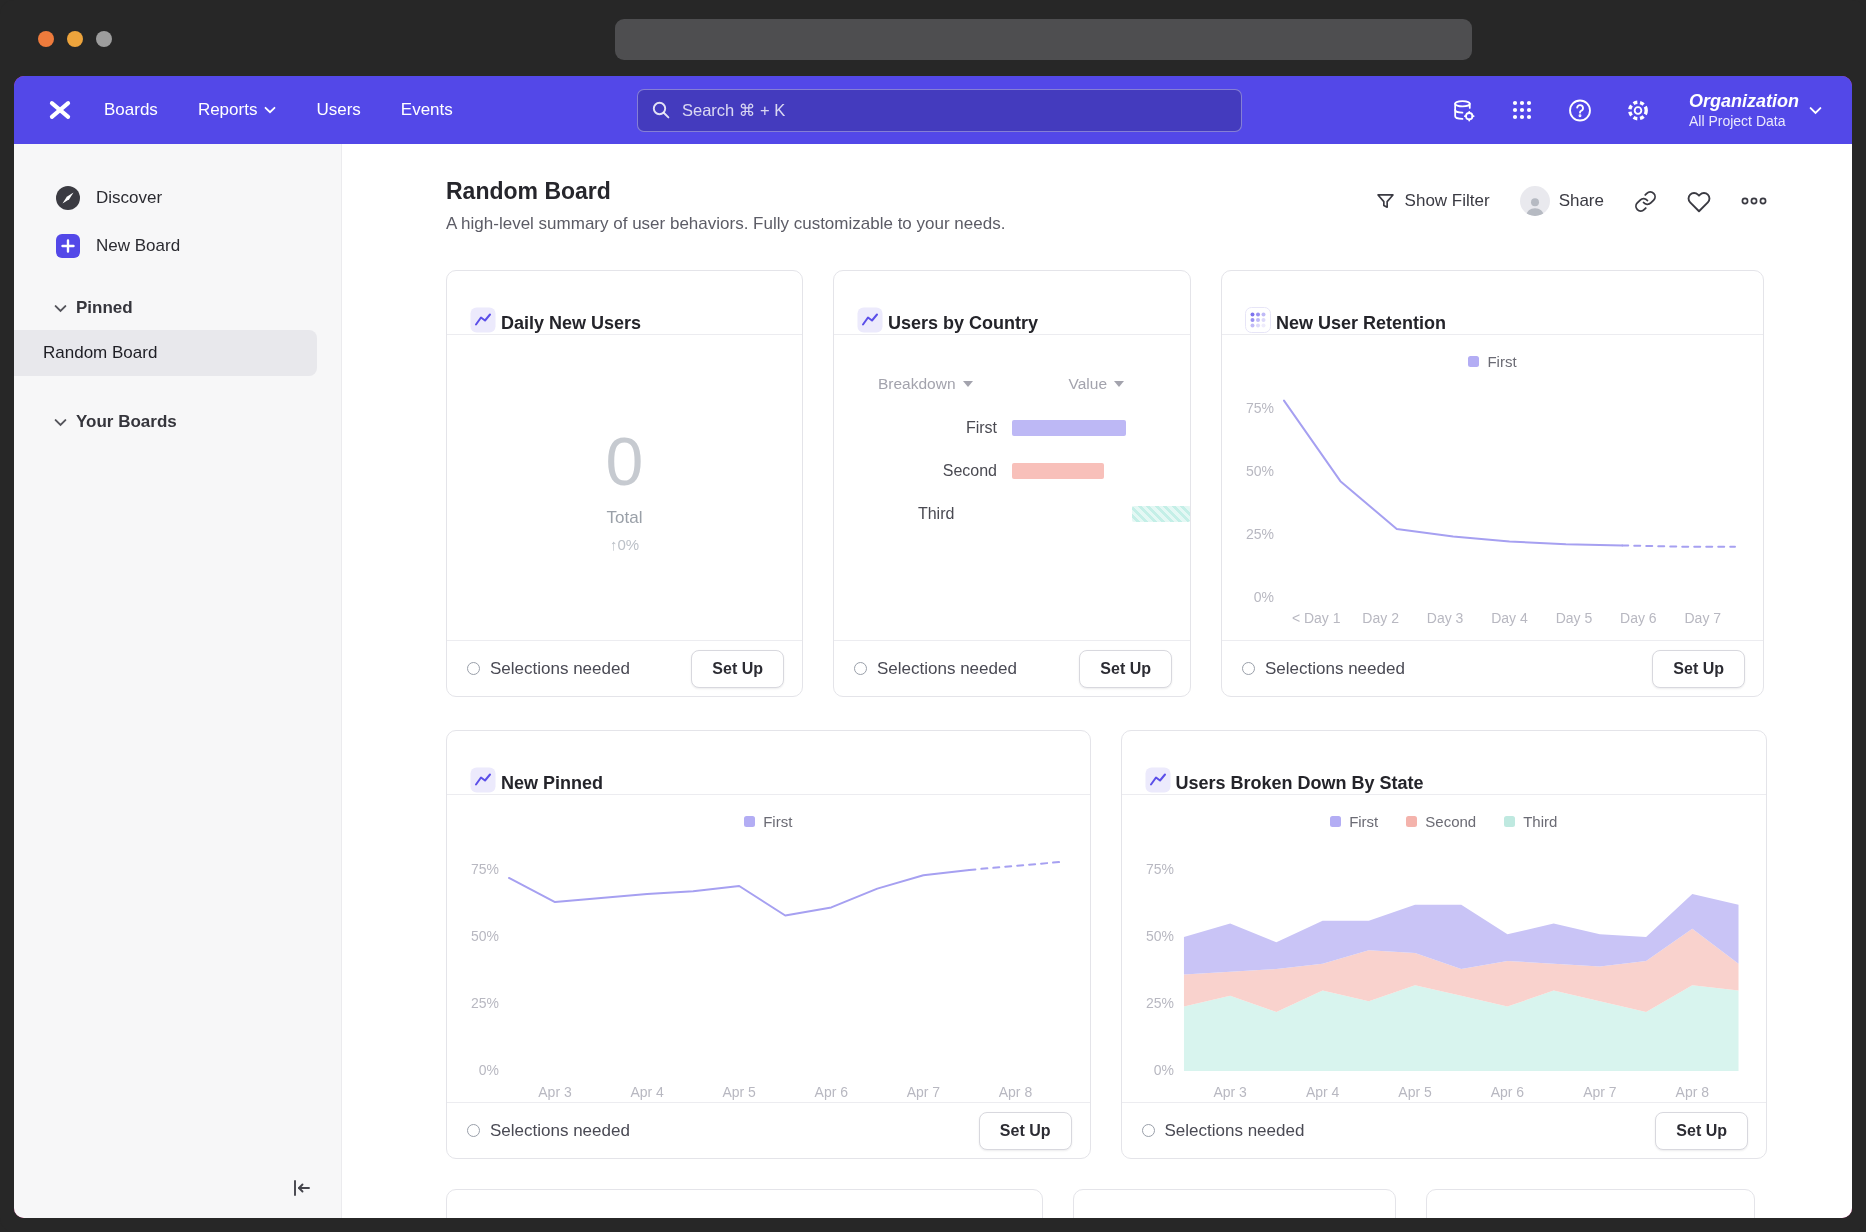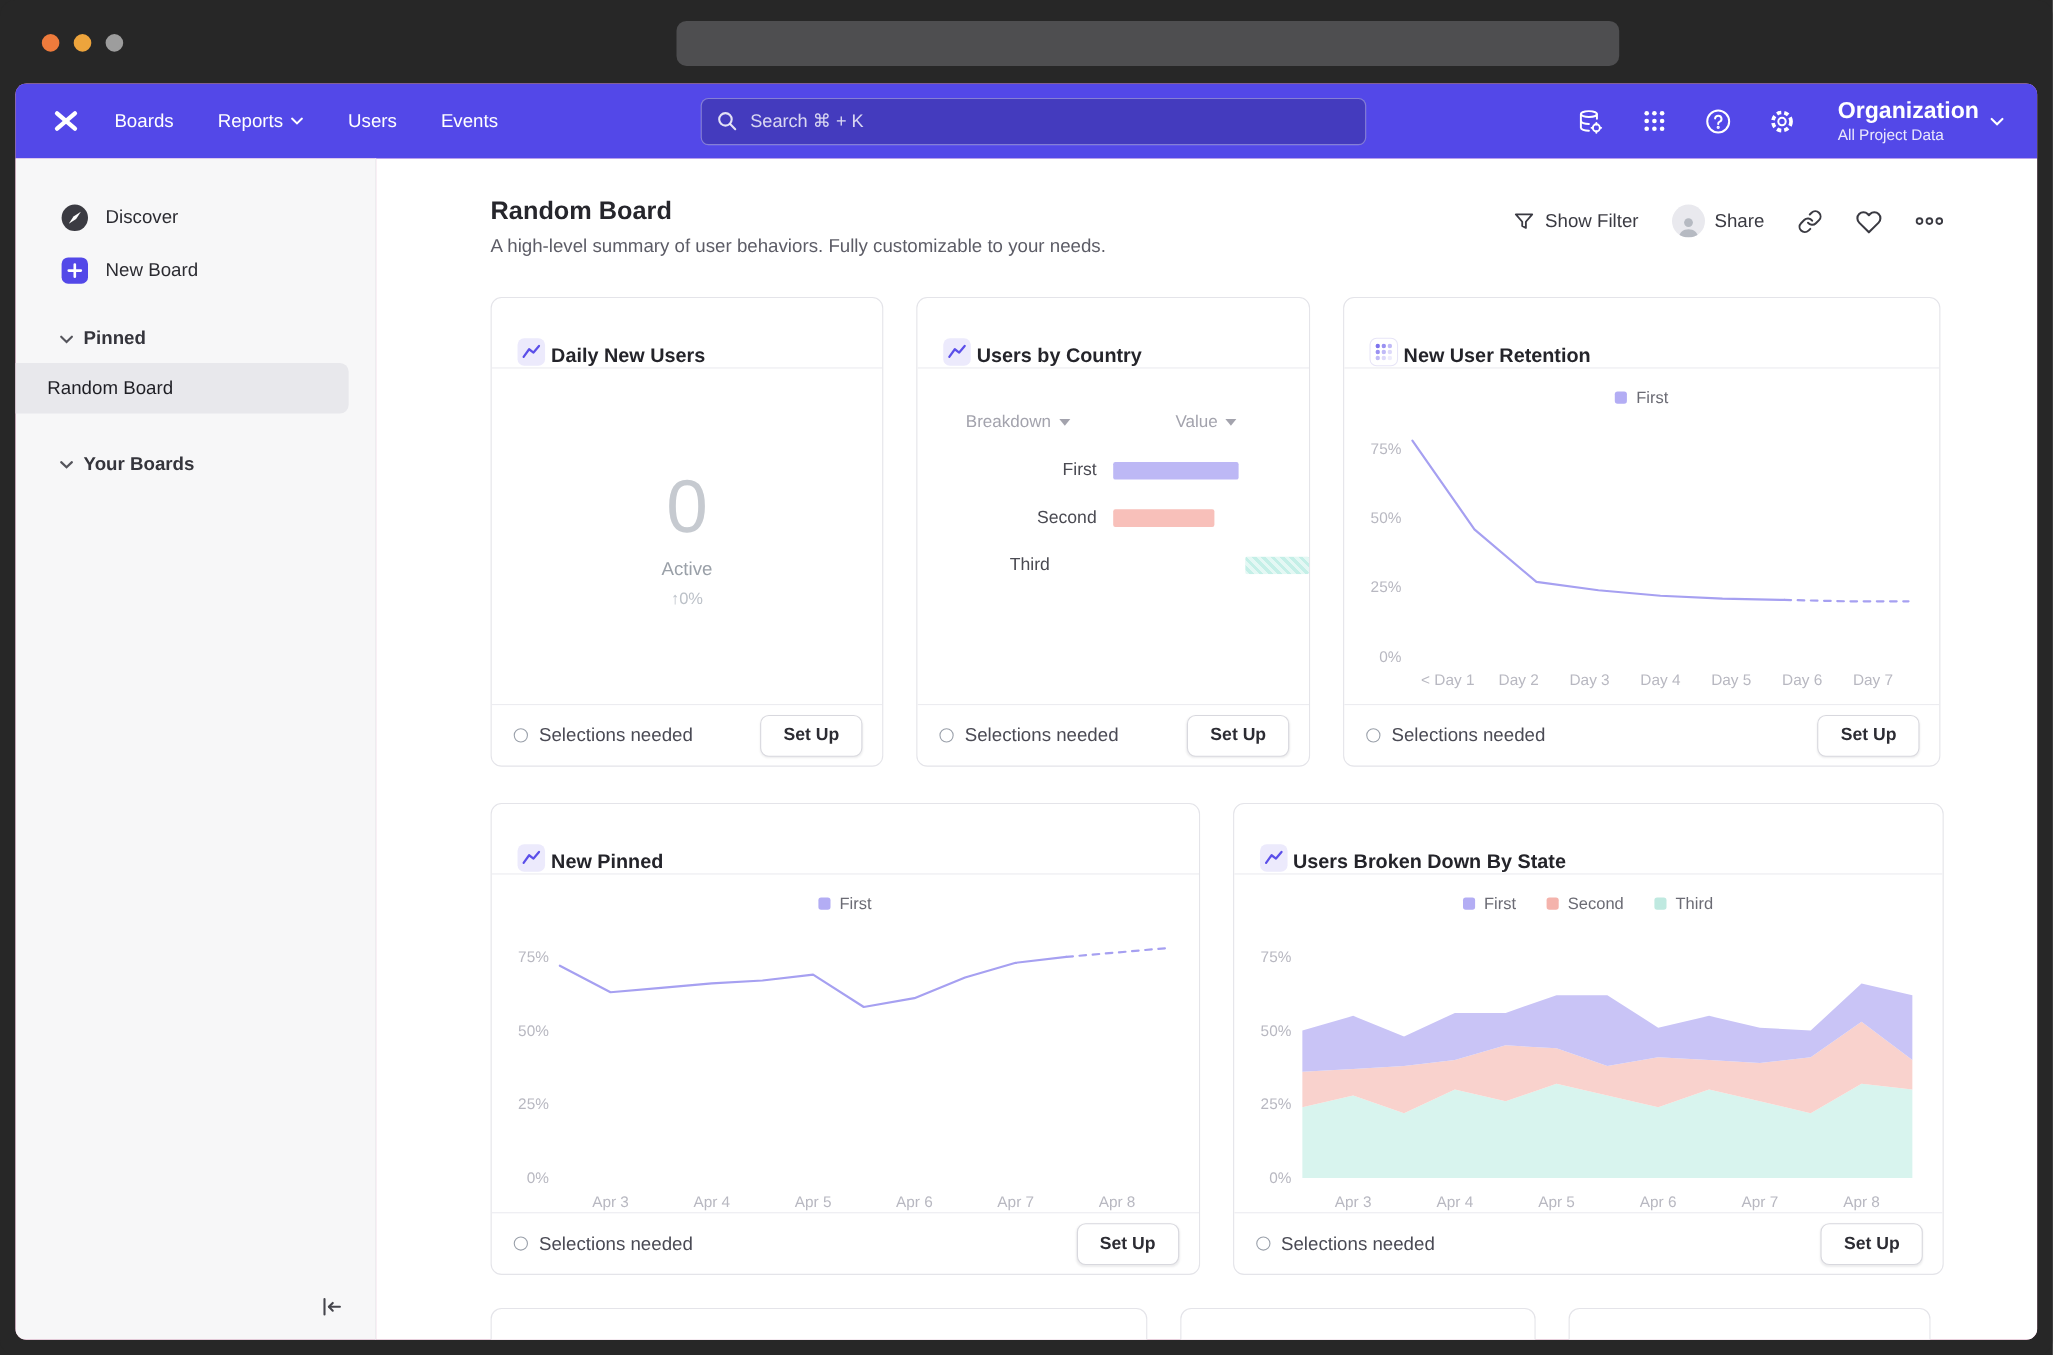--- a/index.html
+++ b/index.html
@@ -9,39 +9,39 @@
     border-radius:14px; overflow:hidden; }
 
   
   .chrome { position:relative; height:76px; }
   .lights { position:absolute; left:38px; top:31px; display:flex; gap:13px; }
   .light { width:16px; height:16px; border-radius:50%; }
   .url-pill { position:absolute; left:615px; top:19px; width:857px; height:41px;
     background:#4e4e50; border-radius:9px; }
 
   .win-body { position:absolute; left:14px; right:14px; top:76px; bottom:14px;
-    border-radius:10px; overflow:hidden; background:#f9a8d4; display:flex; flex-direction:column; }
+    border-radius:10px; overflow:hidden; background:#ec4899; display:flex; flex-direction:column; }
 
   
   .topnav { position:relative; height:68px; background:#5348e8; display:flex;
     align-items:center; padding:0 30px 0 28px; flex:none; color:#fff; }
   .brand { width:36px; height:36px; display:flex; align-items:center; justify-content:center; margin-right:26px; }
   .nav-links { display:flex; align-items:center; gap:40px; }
   .nav-link { font-size:17px; font-weight:500; color:#fff; display:flex; align-items:center; gap:7px; cursor:pointer; }
   .search-wrap { position:absolute; left:calc(50% - 296px); top:13px; width:605px; height:43px; }
   .search-wrap input { width:100%; height:100%; background:rgba(0,0,0,0.18);
     border:1px solid rgba(255,255,255,0.35); border-radius:7px; color:#fff;
     font-size:16.5px; padding:0 14px 0 44px; outline:none; font-family:"Liberation Sans",sans-serif; }
   .search-wrap input::placeholder { color:rgba(255,255,255,0.8); }
   .search-icon { position:absolute; left:13px; top:10px; }
   .nav-right { margin-left:auto; display:flex; align-items:center; gap:32px; }
   .nav-icon { width:26px; height:26px; display:flex; align-items:center; justify-content:center; cursor:pointer; }
   .org { display:flex; align-items:center; gap:10px; margin-left:6px; cursor:pointer; }
   .org-text { display:flex; flex-direction:column; line-height:1.25; }
-  .org-name { font-size:21px; font-weight:700; }
+  .org-name { font-size:18px; font-weight:700;font-style:italic; }
   .org-scope { font-size:14px; color:rgba(255,255,255,0.88); }
 
   
   .content { flex:1; display:flex; min-height:0; }
   .sidebar { width:328px; flex:none; background:#f7f7f8; border-right:1px solid #ebebee;
     position:relative; padding-top:30px; }
   .side-item { height:48px; display:flex; align-items:center; gap:14px; padding:0 24px 0 40px;
     font-size:17px; color:#2b2b31; font-weight:500; cursor:pointer; }
   .section-head { height:40px; display:flex; align-items:center; gap:9px; padding:0 24px 0 40px;
     font-size:17px; color:#35353c; font-weight:600; cursor:pointer; }
@@ -309,21 +309,21 @@
           <div class="card" style="width:357px">
             <div class="card-head">
               <svg width="28" height="28" viewBox="0 0 28 28">
                 <rect x="1.5" y="1.5" width="25" height="25" rx="6" fill="#eceafc"></rect>
                 <polyline points="7,18.5 12,11.5 16,14.5 21,8.5" fill="none" stroke="#5b4fe9" stroke-width="2" stroke-linecap="round" stroke-linejoin="round"></polyline>
               </svg>
               <span class="card-title">Daily New Users</span>
             </div>
             <div class="kpi-body">
               <div class="kpi-value">0</div>
-              <div class="kpi-label">Active</div>
+              <div class="kpi-label">Total</div>
               <div class="kpi-delta">↑0%</div>
             </div>
             <div class="card-foot">
               <div class="status">
                 <span class="status-circle"></span>
                 <span>Selections needed</span>
               </div>
               <button class="setup-btn">Set Up</button>
             </div>
           </div>

